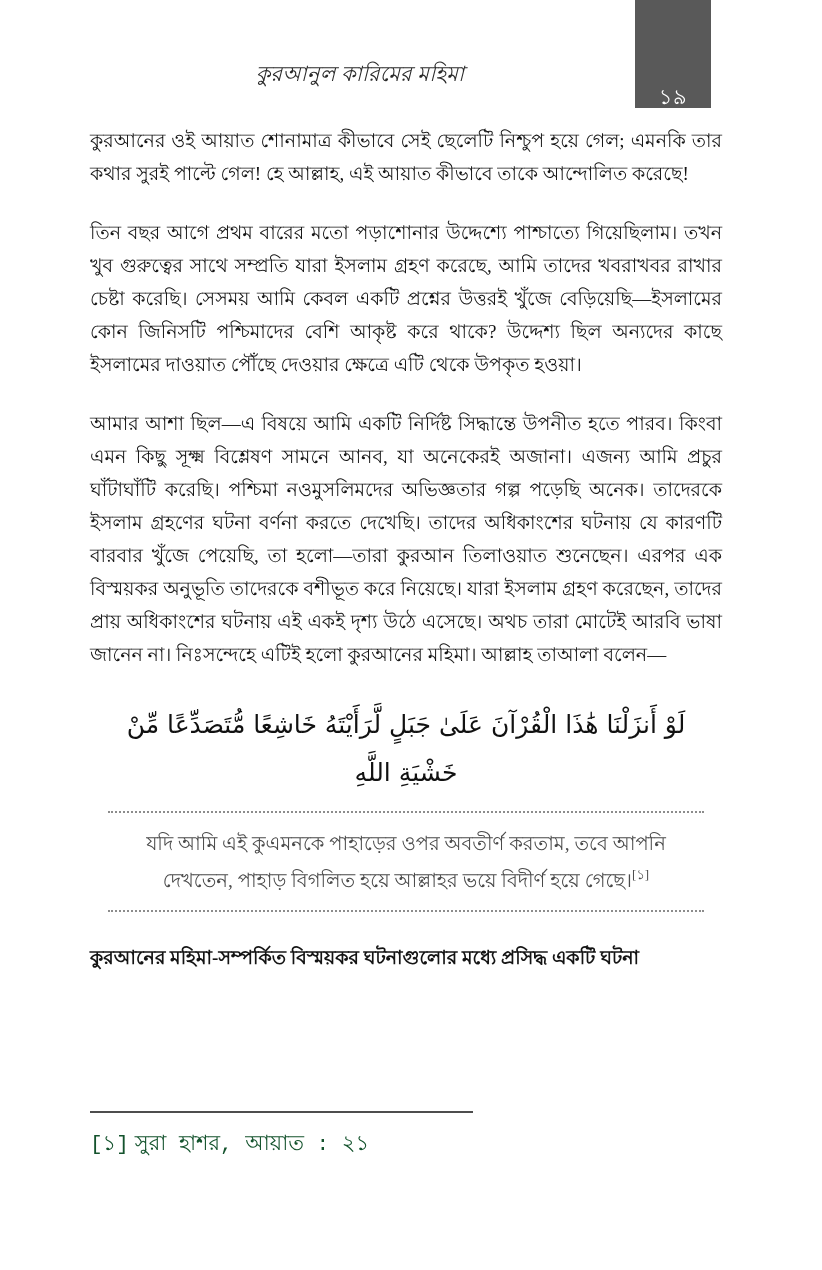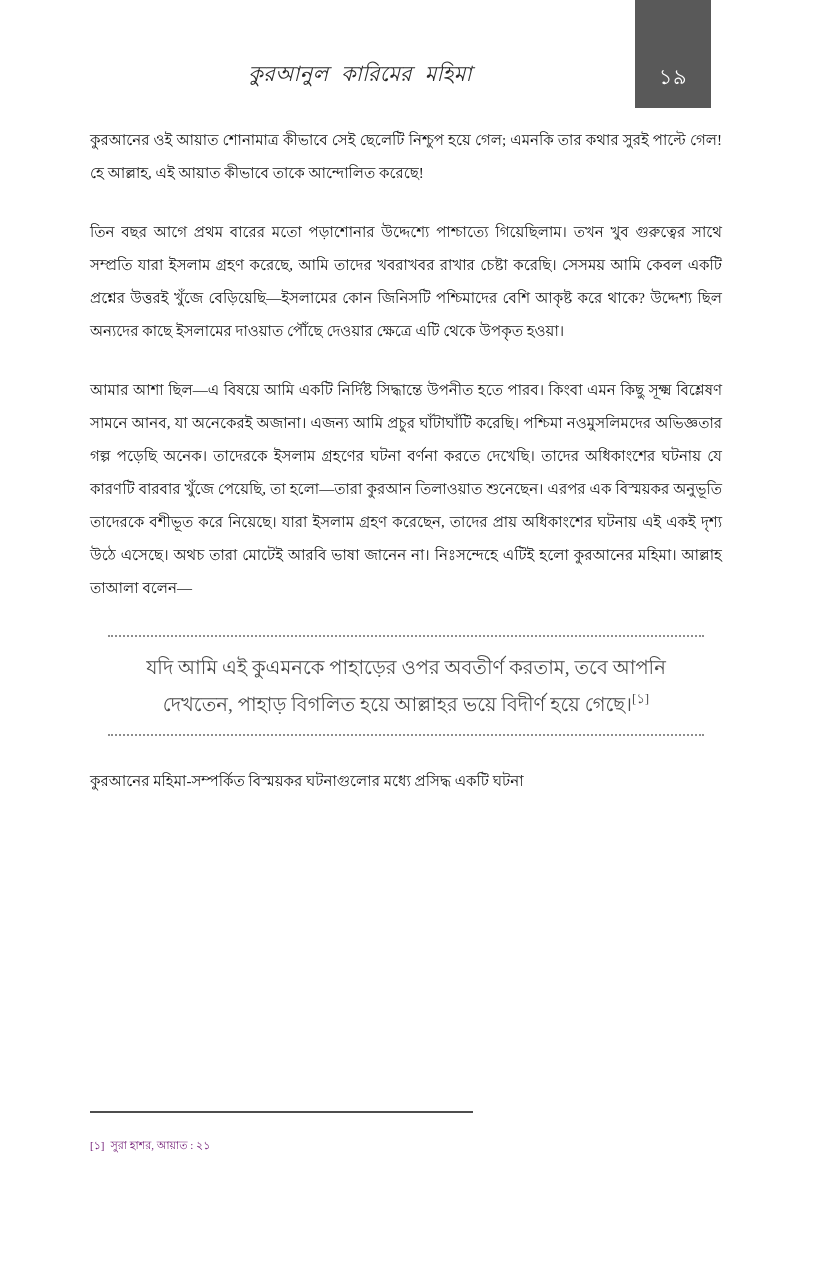--- a/index.html
+++ b/index.html
@@ -29,65 +29,66 @@
   .page-number-box {
     position: absolute;
     top: 0;
     left: 635px;
     width: 76px;
     height: 108px;
     background: #595959;
     display: flex;
     align-items: flex-end;
     justify-content: center;
-    padding-bottom: 20px;
+    padding-bottom: 0;
     box-sizing: border-box;
   }
 
   .page-number-box .page-number {
     color: #ffffff;
     font-size: 21px;
     line-height: 1;
     font-family: "Liberation Serif", "DejaVu Serif", serif;
     letter-spacing: 0.5px;
   }
 
   .running-head {
     position: absolute;
     top: 58px;
     left: 90px;
     width: 540px;
     text-align: center;
     font-style: italic;
     font-size: 21px;
     color: #2a2a2a;
-    font-family: Liberation Mono, monospace;
+    font-family: Liberation Serif, serif;
     letter-spacing: 0.2px;
   }
 
   
   .content {
     position: absolute;
     top: 124px;
     left: 90px;
     width: 632px;
   }
 
   p.body-para {
     margin: 0 0 26px 0;
-    font-size: 15px;
+    font-size: 19px;
     line-height: 33px;
     text-align: justify;
     text-justify: inter-word;
     color: #141414;
     font-family: "Liberation Serif", "DejaVu Serif", serif;
   }
 
   p.body-para:last-child {
     margin-bottom: 0;
+    font-weight: bold;
   }
 
   
   .quote-block {
     margin: 30px 0 28px 0;
   }
 
   .ayah-arabic {
     direction: rtl;
     unicode-bidi: bidi-override;
@@ -130,24 +131,24 @@
   }
 
   .footnote-rule {
     width: 383px;
     height: 0;
     border-top: 2px solid #4d4d4d;
     margin: 0 0 20px 0;
   }
 
   .footnote-text {
-    font-size: 11px;
+    font-size: 21px;
     line-height: 24px;
-    color: #701a75;
-    font-family: Liberation Serif, serif;
+    color: #14532d;
+    font-family: Liberation Mono, monospace;
   }
 
   .footnote-text .fn-marker {
     margin-right: 6px;
   }
 </style>
 </head>
 <body>
 
 <div class="page">
@@ -160,20 +161,21 @@
 
   <div class="content">
 
     <p class="body-para">কুরআনের ওই আয়াত শোনামাত্র কীভাবে সেই ছেলেটি নিশ্চুপ হয়ে গেল; এমনকি তার কথার সুরই পাল্টে গেল! হে আল্লাহ, এই আয়াত কীভাবে তাকে আন্দোলিত করেছে!</p>
 
     <p class="body-para">তিন বছর আগে প্রথম বারের মতো পড়াশোনার উদ্দেশ্যে পাশ্চাত্যে গিয়েছিলাম। তখন খুব গুরুত্বের সাথে সম্প্রতি যারা ইসলাম গ্রহণ করেছে, আমি তাদের খবরাখবর রাখার চেষ্টা করেছি। সেসময় আমি কেবল একটি প্রশ্নের উত্তরই খুঁজে বেড়িয়েছি—ইসলামের কোন জিনিসটি পশ্চিমাদের বেশি আকৃষ্ট করে থাকে? উদ্দেশ্য ছিল অন্যদের কাছে ইসলামের দাওয়াত পৌঁছে দেওয়ার ক্ষেত্রে এটি থেকে উপকৃত হওয়া।</p>
 
     <p class="body-para">আমার আশা ছিল—এ বিষয়ে আমি একটি নির্দিষ্ট সিদ্ধান্তে উপনীত হতে পারব। কিংবা এমন কিছু সূক্ষ্ম বিশ্লেষণ সামনে আনব, যা অনেকেরই অজানা। এজন্য আমি প্রচুর ঘাঁটাঘাঁটি করেছি। পশ্চিমা নওমুসলিমদের অভিজ্ঞতার গল্প পড়েছি অনেক। তাদেরকে ইসলাম গ্রহণের ঘটনা বর্ণনা করতে দেখেছি। তাদের অধিকাংশের ঘটনায় যে কারণটি বারবার খুঁজে পেয়েছি, তা হলো—তারা কুরআন তিলাওয়াত শুনেছেন। এরপর এক বিস্ময়কর অনুভূতি তাদেরকে বশীভূত করে নিয়েছে। যারা ইসলাম গ্রহণ করেছেন, তাদের প্রায় অধিকাংশের ঘটনায় এই একই দৃশ্য উঠে এসেছে। অথচ তারা মোটেই আরবি ভাষা জানেন না। নিঃসন্দেহে এটিই হলো কুরআনের মহিমা। আল্লাহ তাআলা বলেন—</p>
 
     <div class="quote-block">
+      <div class="ayah-arabic">لَوْ أَنزَلْنَا هَٰذَا الْقُرْآنَ عَلَىٰ جَبَلٍ لَّرَأَيْتَهُ خَاشِعًا مُّتَصَدِّعًا مِّنْ خَشْيَةِ اللَّهِ</div>
       <div class="dotted-rule"></div>
       <div class="ayah-translation"><span>যদি আমি এই কুএমনকে পাহাড়ের ওপর অবতীর্ণ করতাম, তবে আপনি দেখতেন, পাহাড় বিগলিত হয়ে আল্লাহর ভয়ে বিদীর্ণ হয়ে গেছে।</span><span class="footnote-ref">[১]</span></div>
       <div class="dotted-rule"></div>
     </div>
 
 
     <p class="body-para">কুরআনের মহিমা-সম্পর্কিত বিস্ময়কর ঘটনাগুলোর মধ্যে প্রসিদ্ধ একটি ঘটনা</p>
 
   </div>
 

